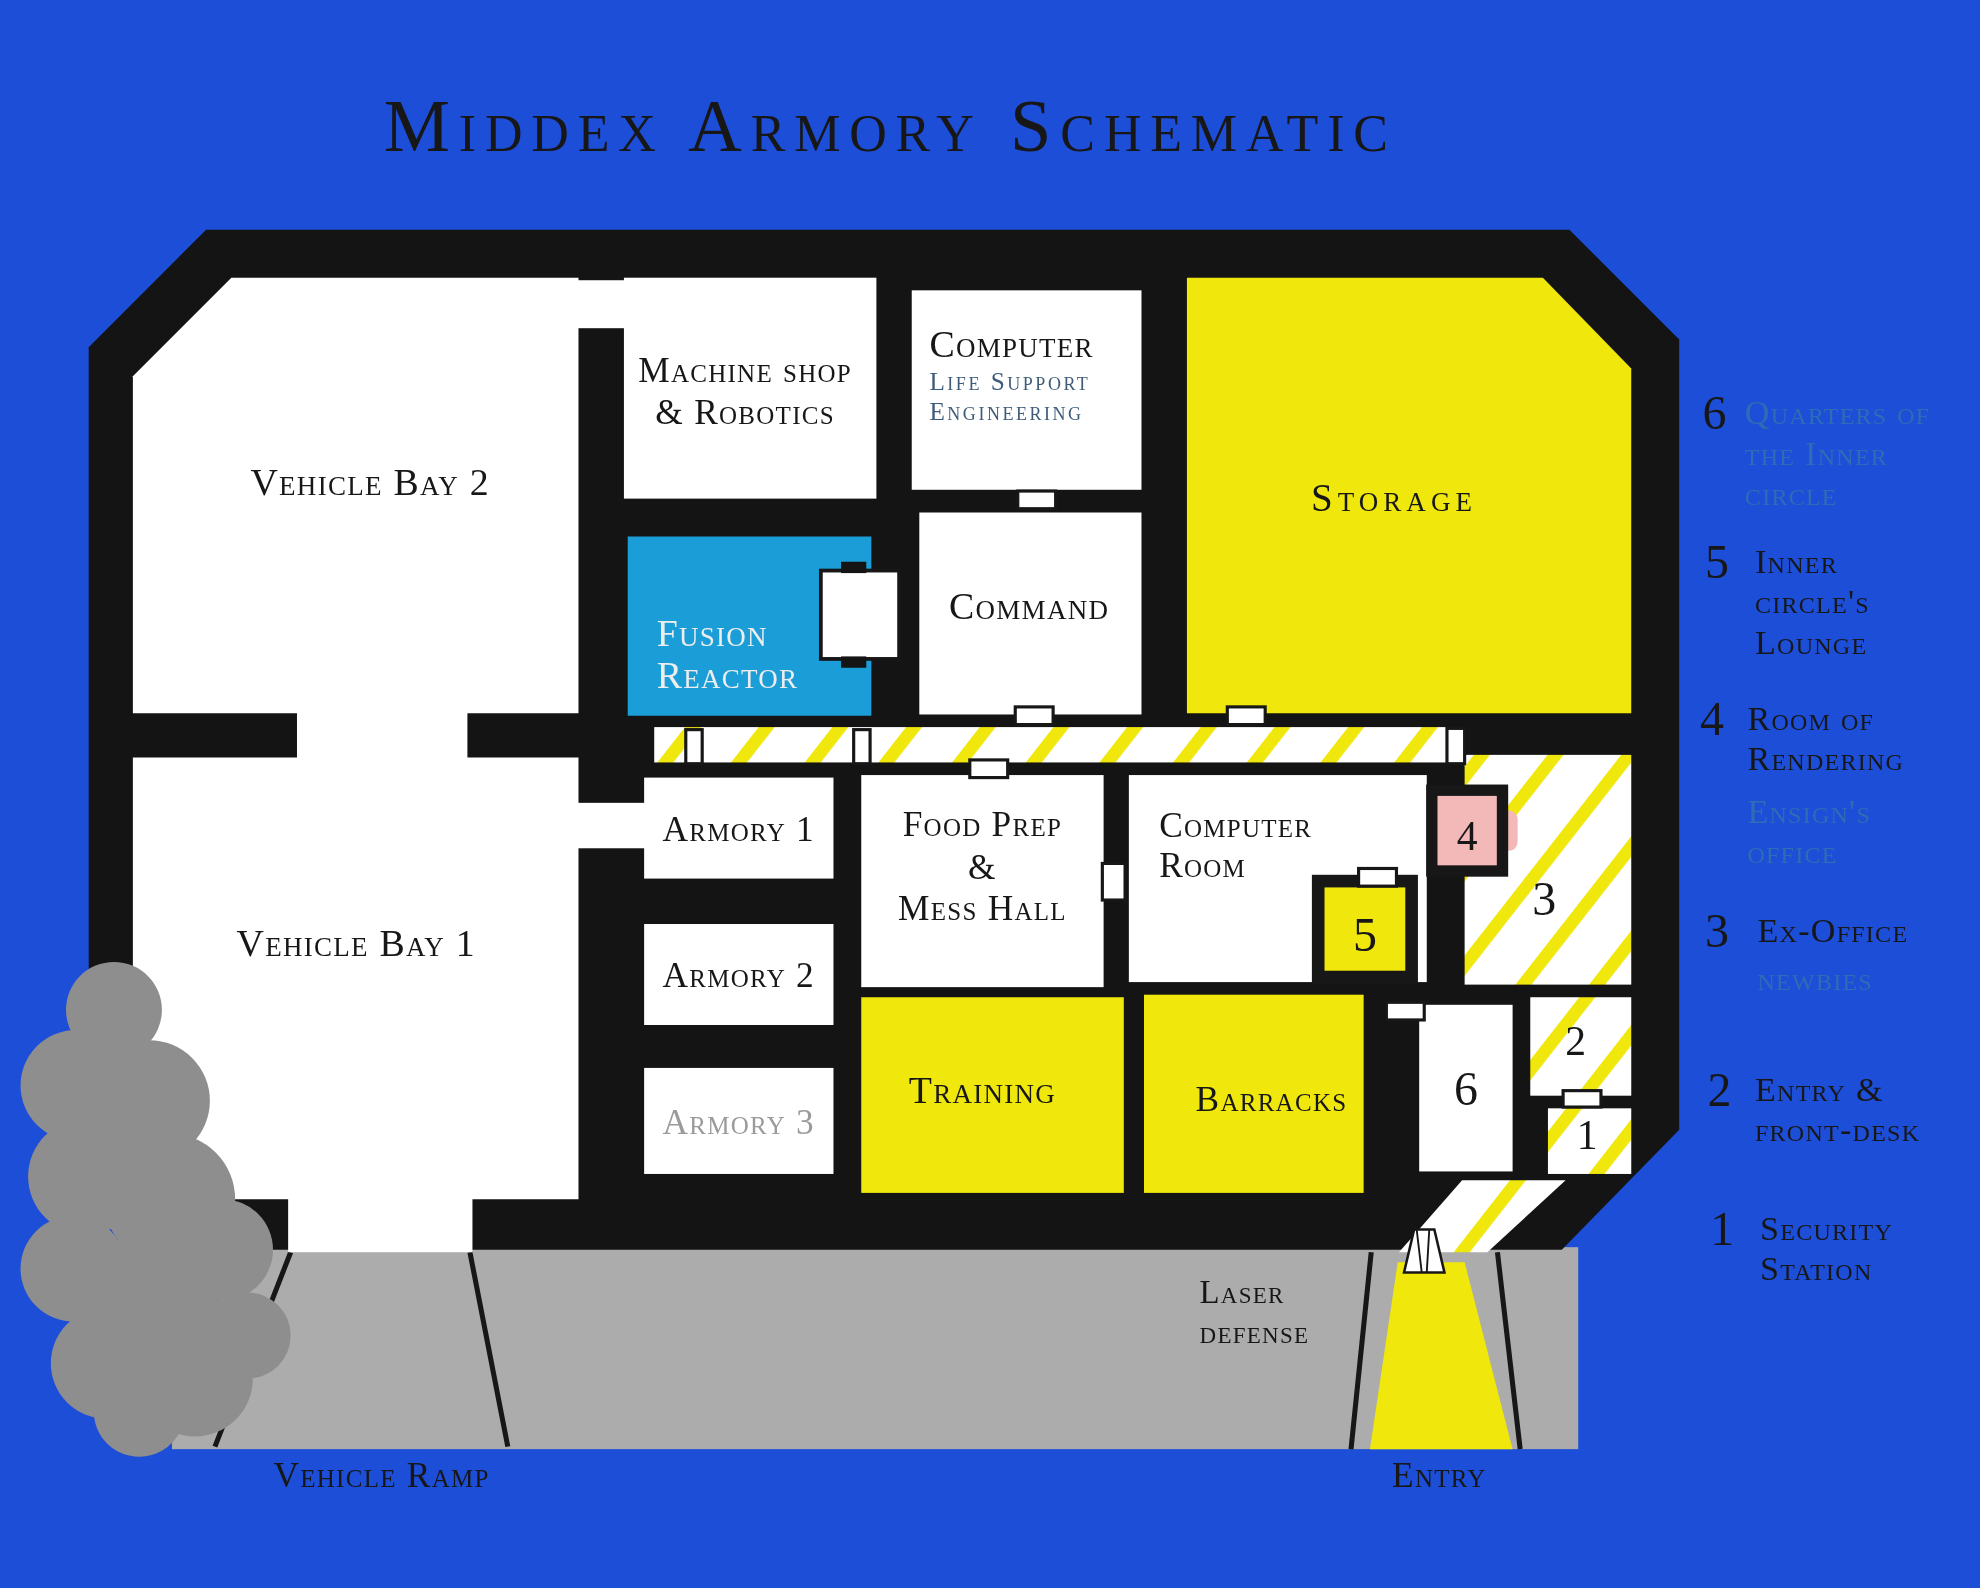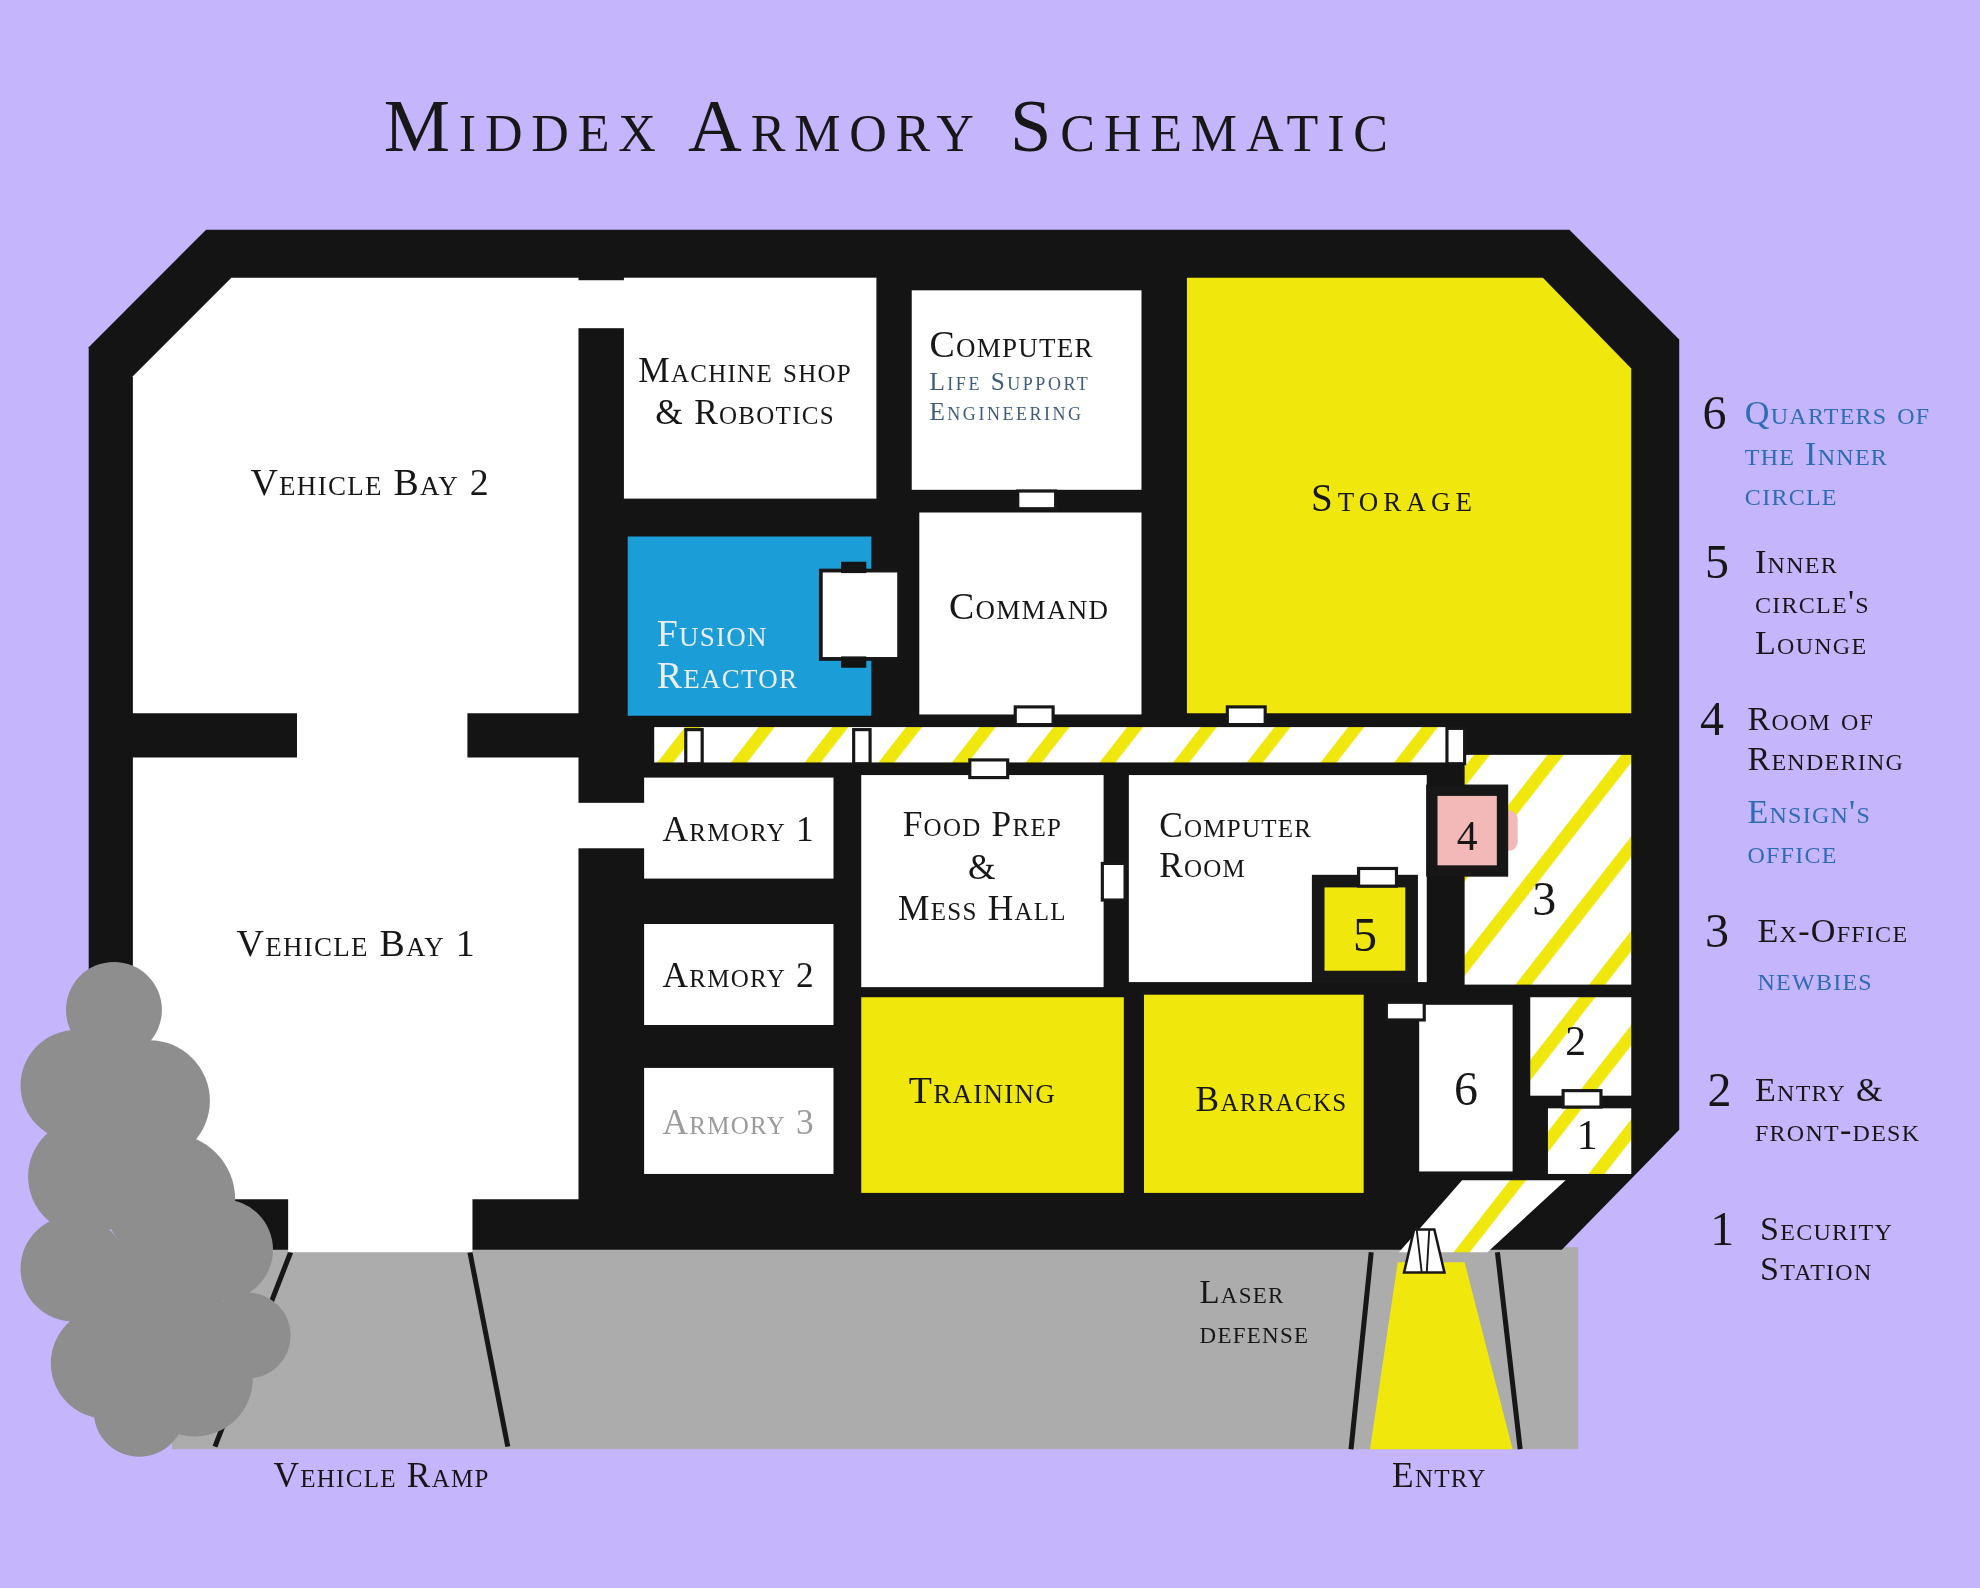--- a/index.html
+++ b/index.html
@@ -1,16 +1,16 @@
 <!DOCTYPE html>
 <html><head>
 <meta charset="utf-8">
 <style>
   html,body{margin:0;padding:0;background:#fbfbf9;}
-  .page{width:1980px;height:1588px;background:#c4b5fd;position:relative;overflow:hidden;}
+  .page{width:1980px;height:1588px;background:#1d4ed8;position:relative;overflow:hidden;}
   svg{display:block;}
   text{font-family:"Liberation Serif","DejaVu Serif",serif;font-variant:small-caps;fill:#171717;}
   .mid{text-anchor:middle;}
   .t-title{font-size:59px;letter-spacing:7px;}
   .t-room{font-size:28px;letter-spacing:1px;}
   .t-room-lg{font-size:30px;letter-spacing:1px;}
   .t-storage{font-size:31px;letter-spacing:4px;}
   .t-sub{font-size:20px;letter-spacing:2px;fill:#3e5c7a;}
   .t-light{fill:#ededed;}
   .t-gray{fill:#9b9b9b;}

